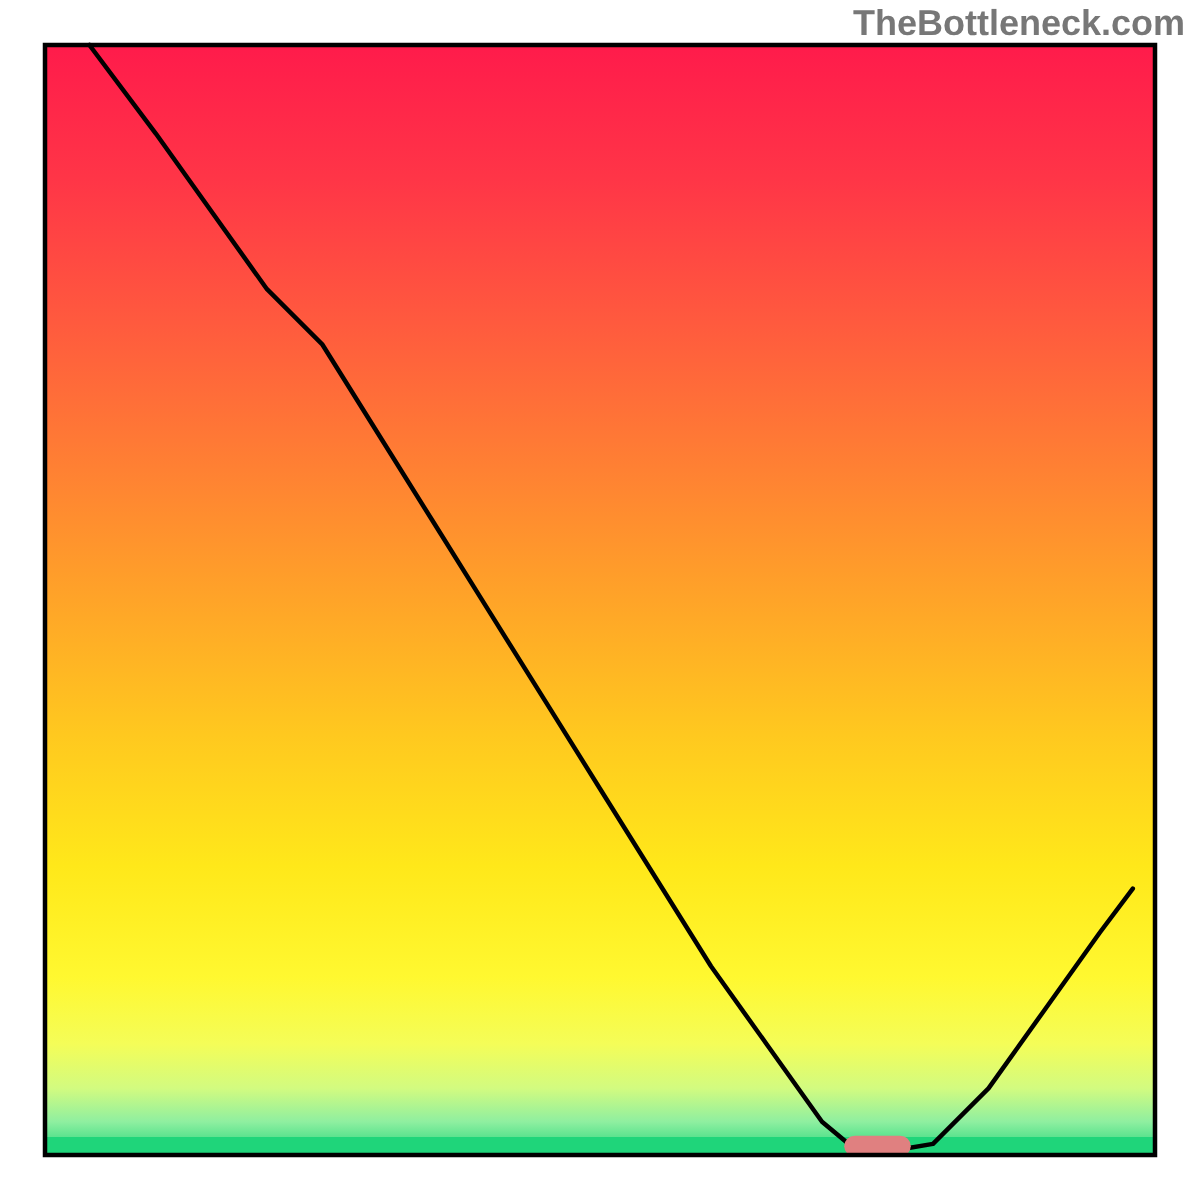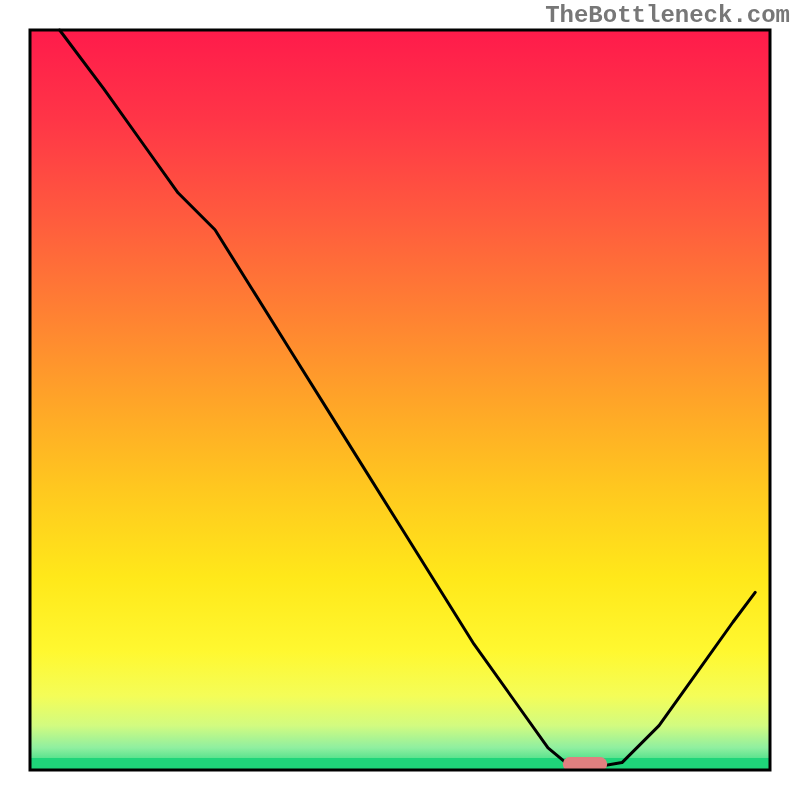--- a/index.html
+++ b/index.html
@@ -8,21 +8,20 @@
     width: 800px;
     height: 800px;
     overflow: hidden;
     font-family: Arial, Helvetica, sans-serif;
     background: #ffffff;
   }
   .stage {
     position: relative;
     width: 800px;
     height: 760px;
-    font-family: Liberation Mono, monospace;
   }
   .watermark {
     position: absolute;
     top: 2px;
     right: 10px;
     font-size: 24px;
     font-weight: bold;
     color: #777777;
     letter-spacing: 0px;
     user-select: none;

